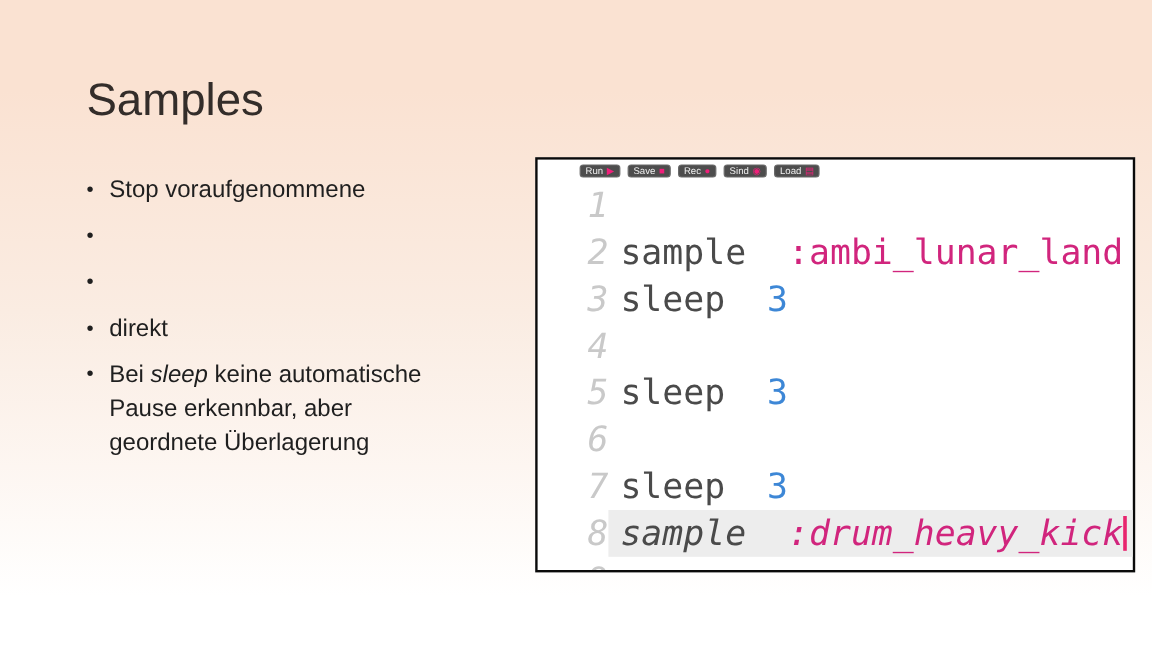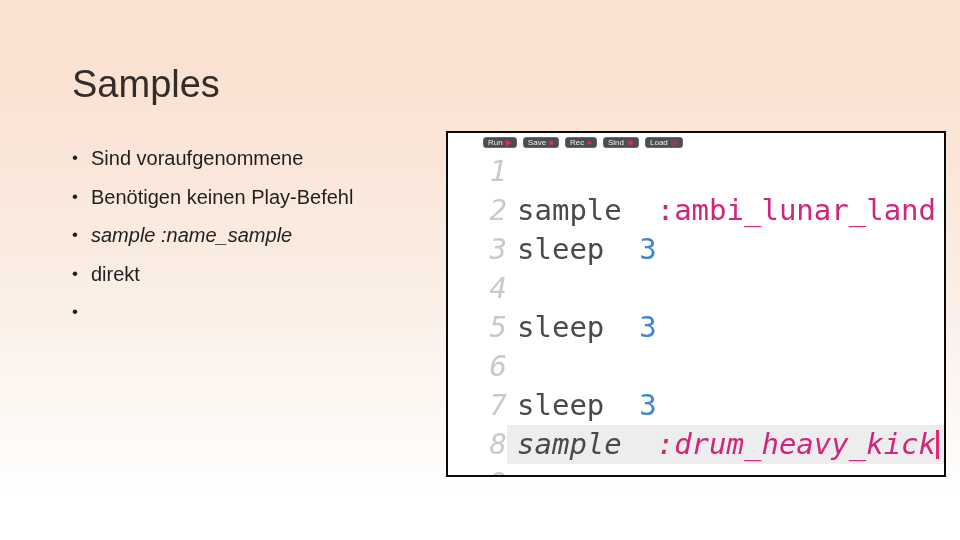--- a/index.html
+++ b/index.html
@@ -43,43 +43,44 @@
 </style>
 </head>
 <body>
 
 <div class="slide">
   <h1 class="title">Samples</h1>
   <ul class="bullets" id="bullets">
       <li>
         <span class="marker">•</span>
         <div class="bullet-content">
-          <div class="bullet-line"><span class="seg">Sind voraufgenommene</span></div>
+          <div class="bullet-line"><span class="seg">Stop voraufgenommene</span></div>
         </div>
       </li>
       <li>
         <span class="marker">•</span>
-        <div class="bullet-content">
-          <div class="bullet-line"><span class="seg">Benötigen keinen Play-Befehl</span></div>
-        </div>
       </li>
       <li>
         <span class="marker">•</span>
         <div class="bullet-content">
-          <div class="bullet-line"><span class="seg-i">sample :name_sample</span></div>
         </div>
       </li>
       <li>
         <span class="marker">•</span>
         <div class="bullet-content">
           <div class="bullet-line"><span class="seg">direkt</span></div>
         </div>
       </li>
       <li>
         <span class="marker">•</span>
+        <div class="bullet-content">
+          <div class="bullet-line"><span class="seg">Bei </span><span class="seg-i">sleep</span><span class="seg"> keine automatische</span></div>
+          <div class="bullet-line"><span class="seg">Pause erkennbar, aber</span></div>
+          <div class="bullet-line"><span class="seg">geordnete Überlagerung</span></div>
+        </div>
       </li>
     </ul>
   <div class="panel">
     <div class="toolbar" id="toolbar">
         <button class="tb-btn">
           <span class="tb-label">Run</span>
           <span class="tb-icon">▶</span>
         </button>
         <button class="tb-btn">
           <span class="tb-label">Save</span>

